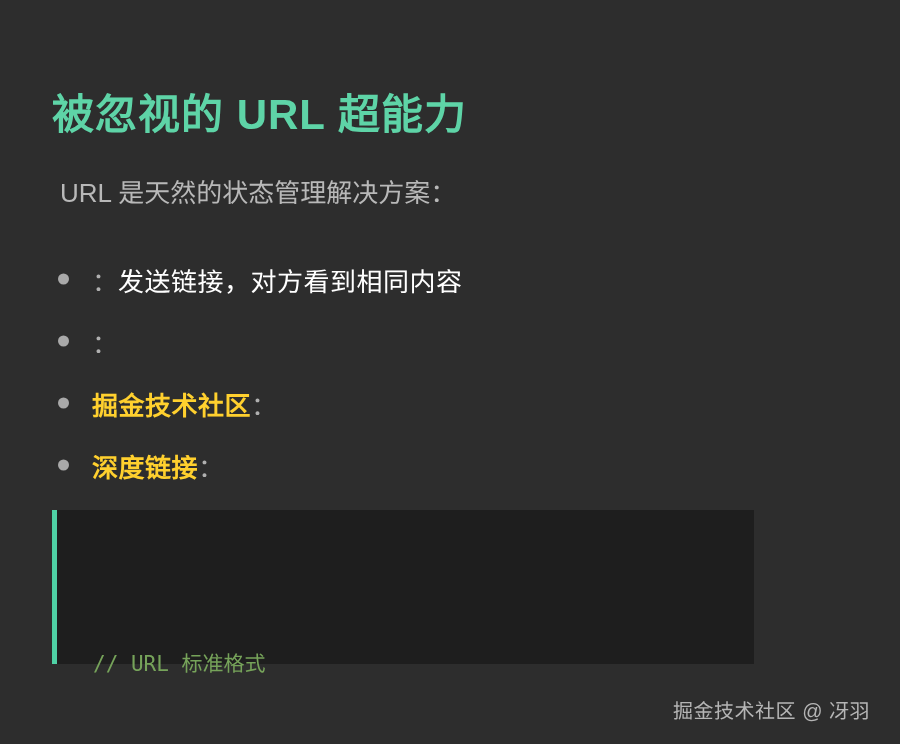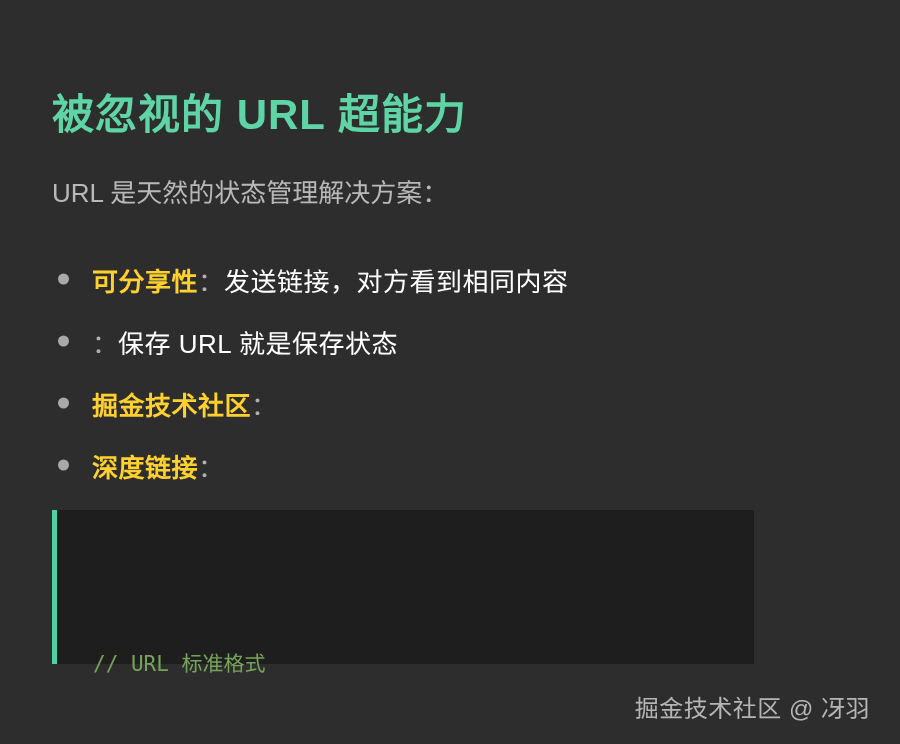--- a/index.html
+++ b/index.html
@@ -33,21 +33,21 @@
     letter-spacing: 1px;
     color: #5ed4a7;
     line-height: 1.2;
     white-space: pre;
     margin-top: 12px;
   }
 
   
   #subtitle {
     position: absolute;
-    left: 52px;
+    left: 60px;
     top: 176px;
     font-size: 26px;
     font-weight: 400;
     color: #b8b8b8;
     line-height: 1.35;
     white-space: pre;
   }
 
   
   #bullet-list {
@@ -115,48 +115,46 @@
   }
   .code-comment {
     color: #76a35a;
   }
 
   
   #footer {
     position: absolute;
     right: 30px;
     bottom: 20px;
-    font-size: 24px;
+    font-size: 20px;
     color: #b5b5b5;
     letter-spacing: 0.5px;
     white-space: pre;
   }
 </style>
 </head>
 <body>
 
 <div id="slide">
 
   <div id="title">被忽视的 URL 超能力</div>
 
   <div id="subtitle">URL 是天然的状态管理解决方案：</div>
 
   <ul id="bullet-list">
 
     <li class="bullet-item">
       <span class="bullet-dot"></span>
-      <span class="bullet-term">可分享性</span>
       <span class="bullet-sep">：</span>
       <span class="bullet-desc">发送链接，对方看到相同内容</span>
     </li>
 
     <li class="bullet-item">
       <span class="bullet-dot"></span>
       <span class="bullet-sep">：</span>
-      <span class="bullet-desc">保存 URL 就是保存状态</span>
     </li>
 
     <li class="bullet-item">
       <span class="bullet-dot"></span>
       <span class="bullet-term">掘金技术社区</span>
       <span class="bullet-sep">：</span>
     </li>
 
     <li class="bullet-item">
       <span class="bullet-dot"></span>

